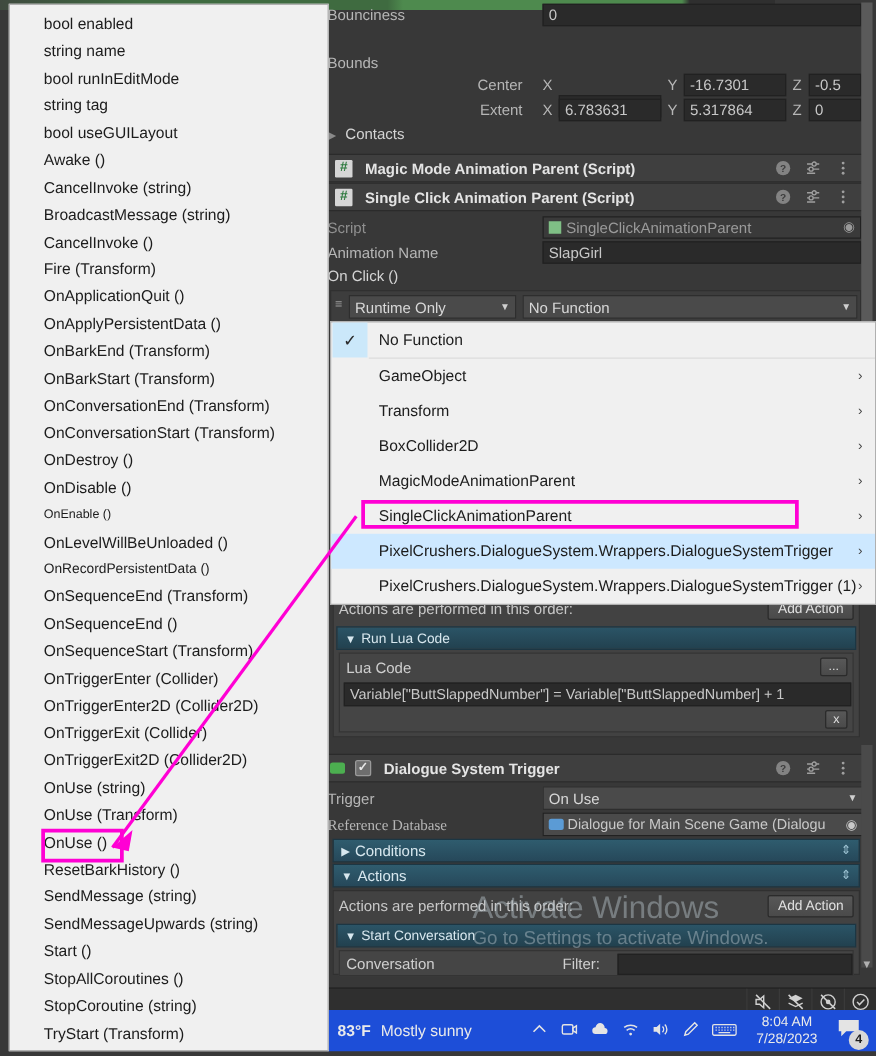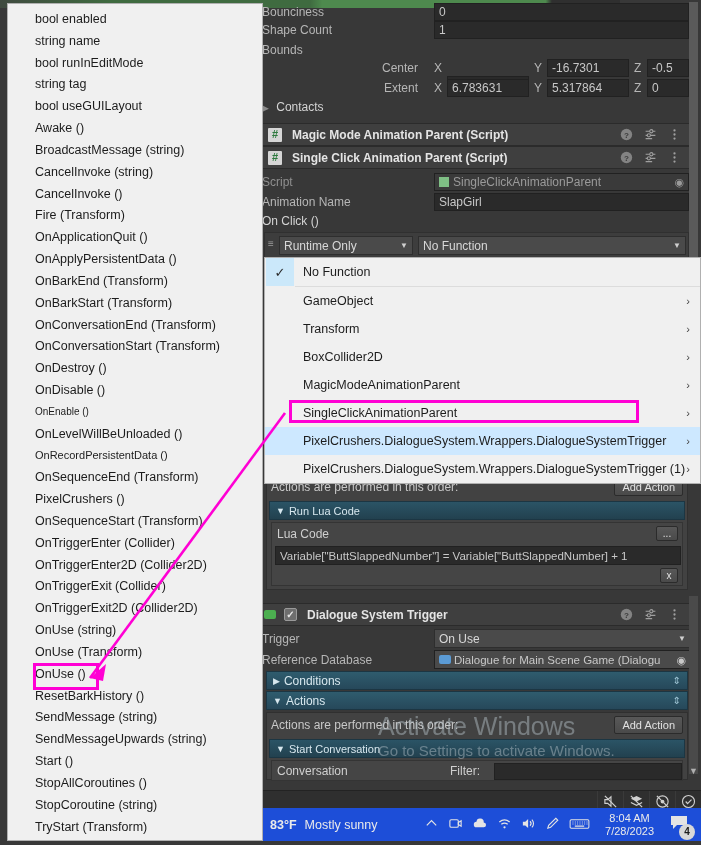--- a/index.html
+++ b/index.html
@@ -124,26 +124,20 @@
   <div class="inspector">
 
     <div class="topgreen"></div>
 
     <div class="row" style="left:262px; top:2px; width:429px;">
       <span class="lbl" style="position:absolute;left:0;">Bounciness</span>
       <div class="fieldbox" style="position:absolute;left:172px;width:255px;top:1px;">
         <span>0</span>
       </div>
     </div>
-    <div class="row" style="left:262px; top:20px; width:429px;">
-      <span class="lbl" style="position:absolute;left:0;">Shape Count</span>
-      <div class="fieldbox" style="position:absolute;left:172px;width:255px;top:1px;">
-        <span>1</span>
-      </div>
-    </div>
 
     <div class="row" style="left:262px; top:40px;">
       <span class="lbl">Bounds</span>
     </div>
 
     <div class="row" style="left:262px; top:58px; width:429px;">
       <span class="lbl" style="position:absolute;left:120px;">Center</span>
       <span class="lbl" style="position:absolute;left:172px;">X</span>
       <div class="fieldbox" style="position:absolute;left:185px;width:82px;top:1px;margin-top:17px;">
           <span>8.885723</span>
@@ -308,21 +302,21 @@
 
     <div class="row" style="left:262px; top:629px; width:429px;">
       <span class="lbl" style="position:absolute;left:0;">Trigger</span>
       <div class="ddfield" style="position:absolute;left:172px;width:257px;top:0px;">
         <span>On Use</span>
         <span class="ddarrow">▼</span>
       </div>
     </div>
 
     <div class="row" style="left:262px; top:650px; width:429px;">
-      <span class="lbl" style="position:absolute;left:0;">Reference Database</span>
+      <span class="lbl" style="position:absolute;left:0;font-family:Liberation Serif, serif;">Reference Database</span>
       <div class="fieldbox" style="position:absolute;left:172px;width:257px;top:0px;height:19px;background:#4a4a4a;">
         <span style="width:12px;height:9px;background:#5b9bd5;border-radius:2px;display:inline-block;margin-right:3px;"></span>
         <span style="font-size:11.5px;overflow:hidden;white-space:nowrap;">Dialogue for Main Scene Game (Dialogu</span>
         <span style="margin-left:auto;font-size:11px;">◉</span>
       </div>
     </div>
 
     <div class="foldbar" style="top:671px;">
       <span style="font-size:9px;margin-right:4px;">▶</span>
       <span>Conditions</span>
@@ -482,24 +476,24 @@
       <div class="mi" style="height: 21.8421px; padding-left: 27px; font-size: 12.5px;">
         <span>string tag</span>
       </div>
       <div class="mi" style="height: 21.8421px; padding-left: 27px; font-size: 12.5px;">
         <span>bool useGUILayout</span>
       </div>
       <div class="mi" style="height: 21.8421px; padding-left: 27px; font-size: 12.5px; text-align: center;">
         <span>Awake ()</span>
       </div>
       <div class="mi" style="height: 21.8421px; padding-left: 27px; font-size: 12.5px;">
+        <span>CancelInvoke (string)</span>
+      </div>
+      <div class="mi" style="height: 21.8421px; padding-left: 27px; font-size: 12.5px;">
         <span>BroadcastMessage (string)</span>
-      </div>
-      <div class="mi" style="height: 21.8421px; padding-left: 27px; font-size: 12.5px;">
-        <span>CancelInvoke (string)</span>
       </div>
       <div class="mi" style="height: 21.8421px; padding-left: 27px; font-size: 12.5px;">
         <span>CancelInvoke ()</span>
       </div>
       <div class="mi" style="height: 21.8421px; padding-left: 27px; font-size: 12.5px;">
         <span>Fire (Transform)</span>
       </div>
       <div class="mi" style="height: 21.8421px; padding-left: 27px; font-size: 12.5px;">
         <span>OnApplicationQuit ()</span>
       </div>
@@ -530,21 +524,21 @@
       <div class="mi" style="height: 21.8421px; padding-left: 27px; font-size: 12.5px;">
         <span>OnLevelWillBeUnloaded ()</span>
       </div>
       <div class="mi" style="height: 21.8421px; padding-left: 27px; font-size: 11px;">
         <span>OnRecordPersistentData ()</span>
       </div>
       <div class="mi" style="height: 21.8421px; padding-left: 27px; font-size: 12.5px;">
         <span>OnSequenceEnd (Transform)</span>
       </div>
       <div class="mi" style="height: 21.8421px; padding-left: 27px; font-size: 12.5px;">
-        <span>PixelCrushers ()</span>
+        <span>OnSequenceEnd ()</span>
       </div>
       <div class="mi" style="height: 21.8421px; padding-left: 27px; font-size: 12.5px;">
         <span>OnSequenceStart (Transform)</span>
       </div>
       <div class="mi" style="height: 21.8421px; padding-left: 27px; font-size: 12.5px;">
         <span>OnTriggerEnter (Collider)</span>
       </div>
       <div class="mi" style="height: 21.8421px; padding-left: 27px; font-size: 12.5px;">
         <span>OnTriggerEnter2D (Collider2D)</span>
       </div>

